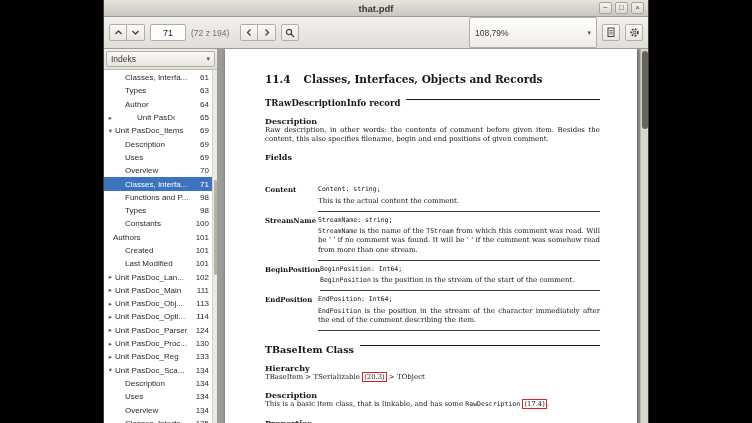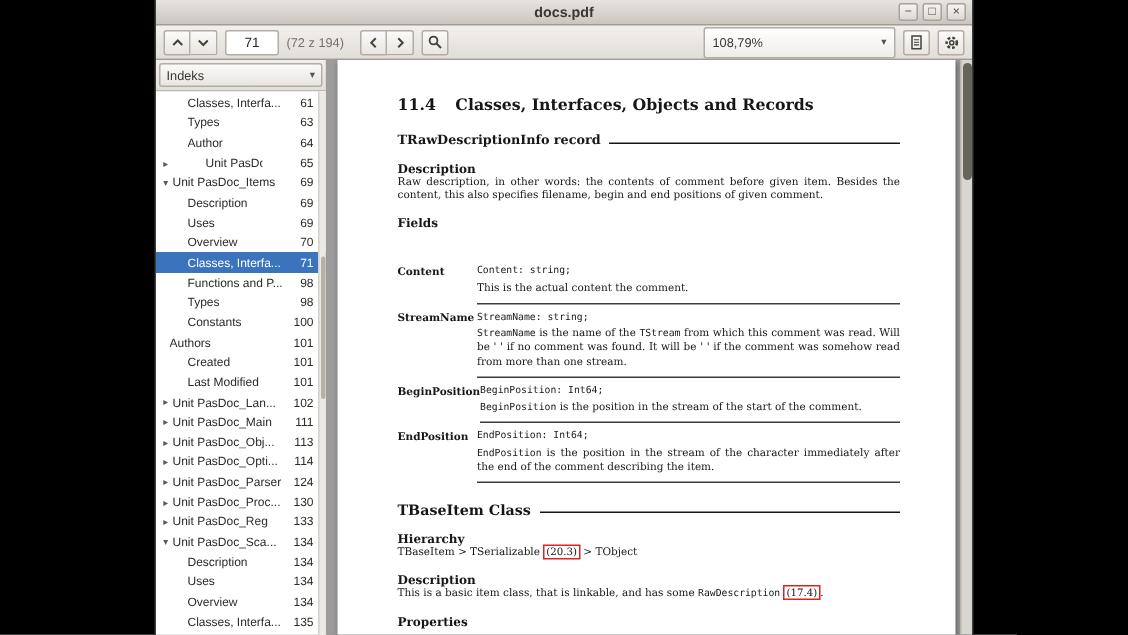--- a/index.html
+++ b/index.html
@@ -12,21 +12,21 @@
   .win-btn{width:13px;height:12px;border:1px solid #a9a39b;border-radius:2px;background:linear-gradient(#f6f4f1,#dcd8d2);font-size:8px;line-height:10px;text-align:center;color:#4a463f;cursor:default}
   
   .toolbar{flex:0 0 23px;background:linear-gradient(#f2f0ed,#e1ded9);border-bottom:1px solid #a19b93;display:flex;align-items:center;padding:0 5px;gap:5px}
   .tb-group{display:flex}
   .tb-btn{height:17px;min-width:18px;border:1px solid #b3ada5;background:linear-gradient(#fcfbfa,#e8e5e1);display:flex;align-items:center;justify-content:center;border-radius:2px;color:#454239}
   .tb-group .tb-btn:first-child{border-radius:2px 0 0 2px}
   .tb-group .tb-btn + .tb-btn{border-left:none;border-radius:0 2px 2px 0}
   .page-entry{width:36px;height:17px;border:1px solid #b3ada5;border-radius:2px;background:#fff;font-size:9px;text-align:center;font-family:"Liberation Sans",sans-serif;color:#222}
   .page-count{font-size:8.5px;color:#75706a;white-space:nowrap}
   .spacer{flex:1}
-  .zoom-combo{width:128px;height:21px;border:1px solid #b3ada5;border-radius:2px;background:linear-gradient(#ffffff,#efede9);display:flex;align-items:center;padding:0 5px;font-size:8.5px;color:#3a3631}
+  .zoom-combo{width:128px;height:31px;border:1px solid #b3ada5;border-radius:2px;background:linear-gradient(#ffffff,#efede9);display:flex;align-items:center;padding:0 5px;font-size:8.5px;color:#3a3631}
   .zoom-combo .caret{margin-left:auto;font-size:7px;color:#5a564f}
   svg.icon{display:block}
   
   .content{flex:1;display:flex;min-height:0}
   
   .sidebar{flex:0 0 114px;width:114px;background:#fff;border-right:1px solid #a19b93;display:flex;flex-direction:column;position:relative}
   .sidebar-header{flex:0 0 21px;background:linear-gradient(#f1efec,#e3e0db);border-bottom:1px solid #beb8b0;display:flex;align-items:center;padding:2px}
   .sidebar-combo{flex:1;height:16px;border:1px solid #b3ada5;border-radius:2px;background:linear-gradient(#fbfaf9,#e8e5e1);display:flex;align-items:center;padding:0 4px;font-size:8.5px;color:#3a3631}
   .sidebar-combo .caret{margin-left:auto;font-size:7px;color:#5a564f}
   .tree{flex:1;overflow:hidden;padding-top:1px;background:#fff}
@@ -39,21 +39,21 @@
   .side-scroll{position:absolute;right:0;top:21px;bottom:0;width:5px;background:#eceae7;border-left:1px solid #d4d0ca}
   .side-thumb{position:absolute;left:1px;width:3px;top:110px;height:95px;background:#b5b0a8;border-radius:2px}
   
   .main{flex:1;position:relative;background:#9c9c9c;overflow:hidden}
   .pdf-page{position:absolute;left:7px;top:0;width:412px;height:620px;background:#fff;box-shadow:1px 1px 4px rgba(0,0,0,.45)}
   .vscroll{position:absolute;right:0;top:0;bottom:0;width:8px;background:#d9d6d2;border-left:1px solid #b9b4ad}
   .vthumb{position:absolute;left:1px;width:6px;top:2px;height:78px;background:#67635d;border-radius:3px}
   
   .page-inner{padding:24px 37px 0 40px;font-family:"DejaVu Serif",serif;color:#161616}
   .doc-h1{font-size:10.5px;font-weight:bold;display:flex;gap:13px}
-  .rule-head{display:flex;align-items:center;gap:6px;margin-top:13px}
+  .rule-head{display:flex;align-items:flex-start;gap:6px;margin-top:13px}
   .rule-head .t{font-size:8.5px;font-weight:bold;white-space:nowrap}
   .rule-head.class-h .t{font-size:9.5px}
   .rule-head .line{flex:1;height:1px;background:#161616;transform:translateY(1px)}
   .sub-h{font-size:8px;font-weight:bold;margin-top:8px}
   .body-text{font-size:7px;line-height:1.32;margin-top:0;text-align:justify}
   .code{font-family:"DejaVu Sans Mono",monospace;font-size:6.5px}
   .ref-link{border:1px solid var(--link-red);padding:0 1px;font-size:6.8px}
   .fields{margin-top:19px}
   .field-row{display:flex;padding-top:4px}
   .field-name{flex:0 0 53px;font-size:7px;font-weight:bold}
@@ -62,21 +62,21 @@
   .prop-row .field-body{border-bottom:none}
   .field-decl{font-family:"DejaVu Sans Mono",monospace;font-size:6.5px;line-height:1.35;max-width:230px}
   .field-desc{font-size:7px;line-height:1.32;margin-top:2.5px;text-align:justify}
 </style>
 </head>
 <body>
 
 <div class="window">
 
   <div class="titlebar">
-    <span class="title">docs.pdf</span>
+    <span class="title">that.pdf</span>
     <div class="win-controls">
       <div class="win-btn"><span>−</span></div>
       <div class="win-btn"><span>□</span></div>
       <div class="win-btn"><span>×</span></div>
     </div>
   </div>
 
   <div class="toolbar">
     <div class="tb-group">
       <div class="tb-btn">

